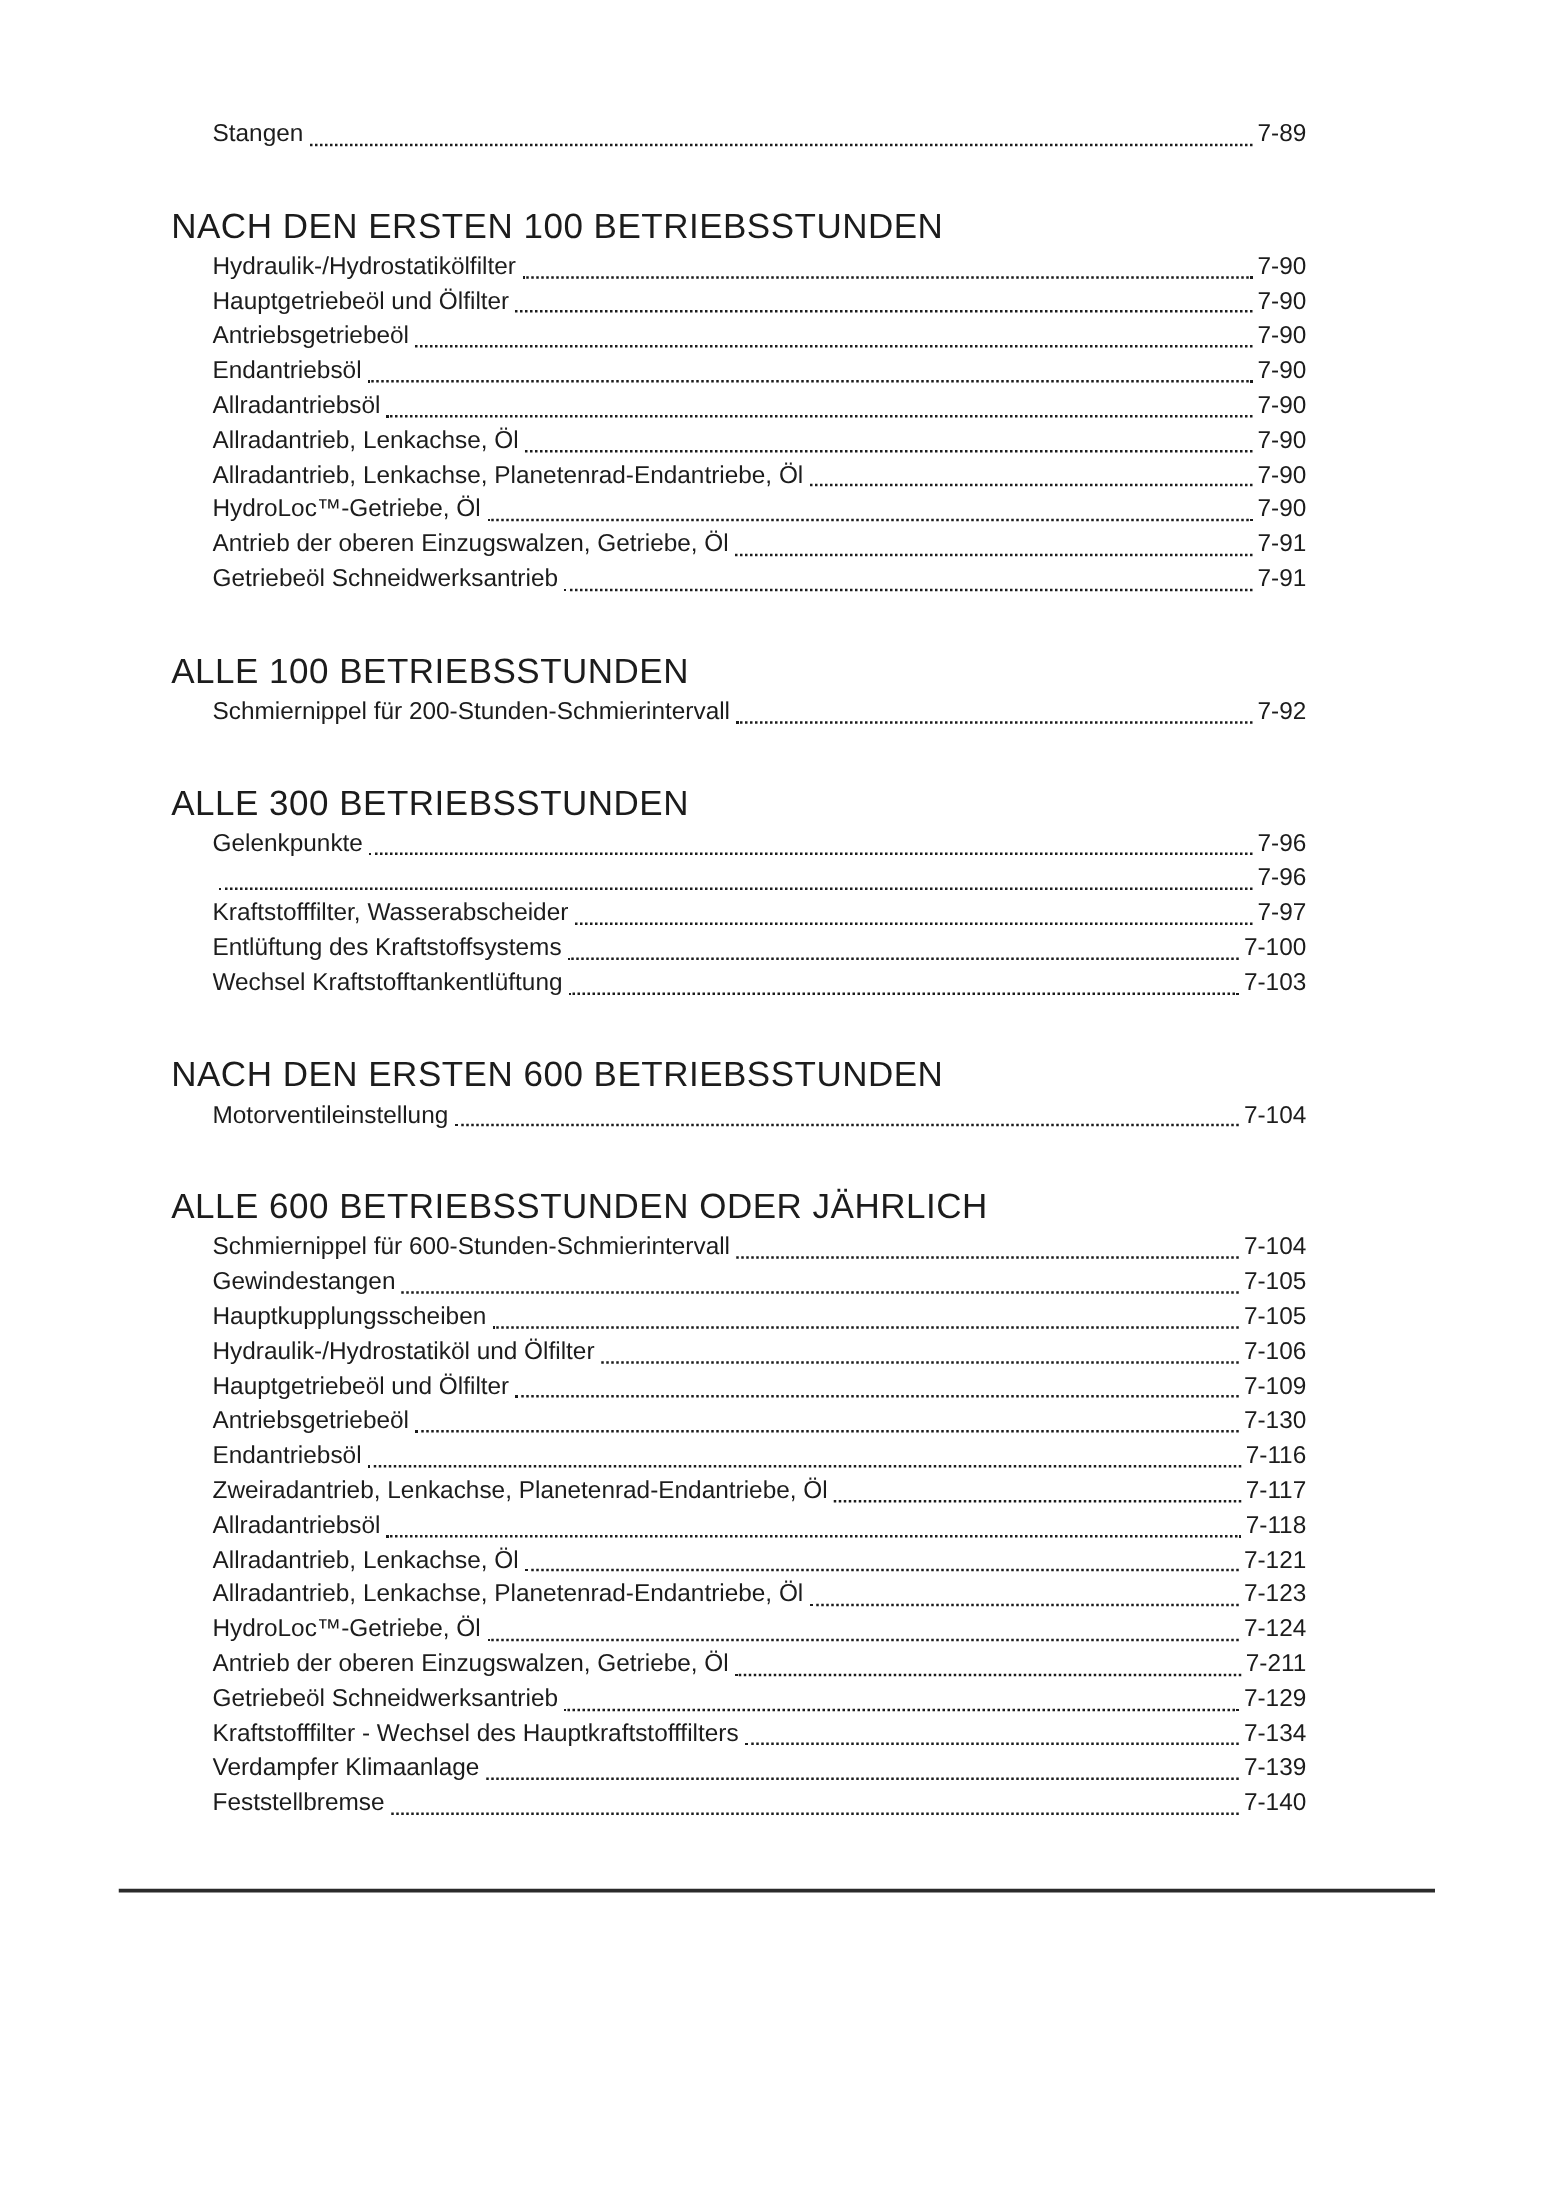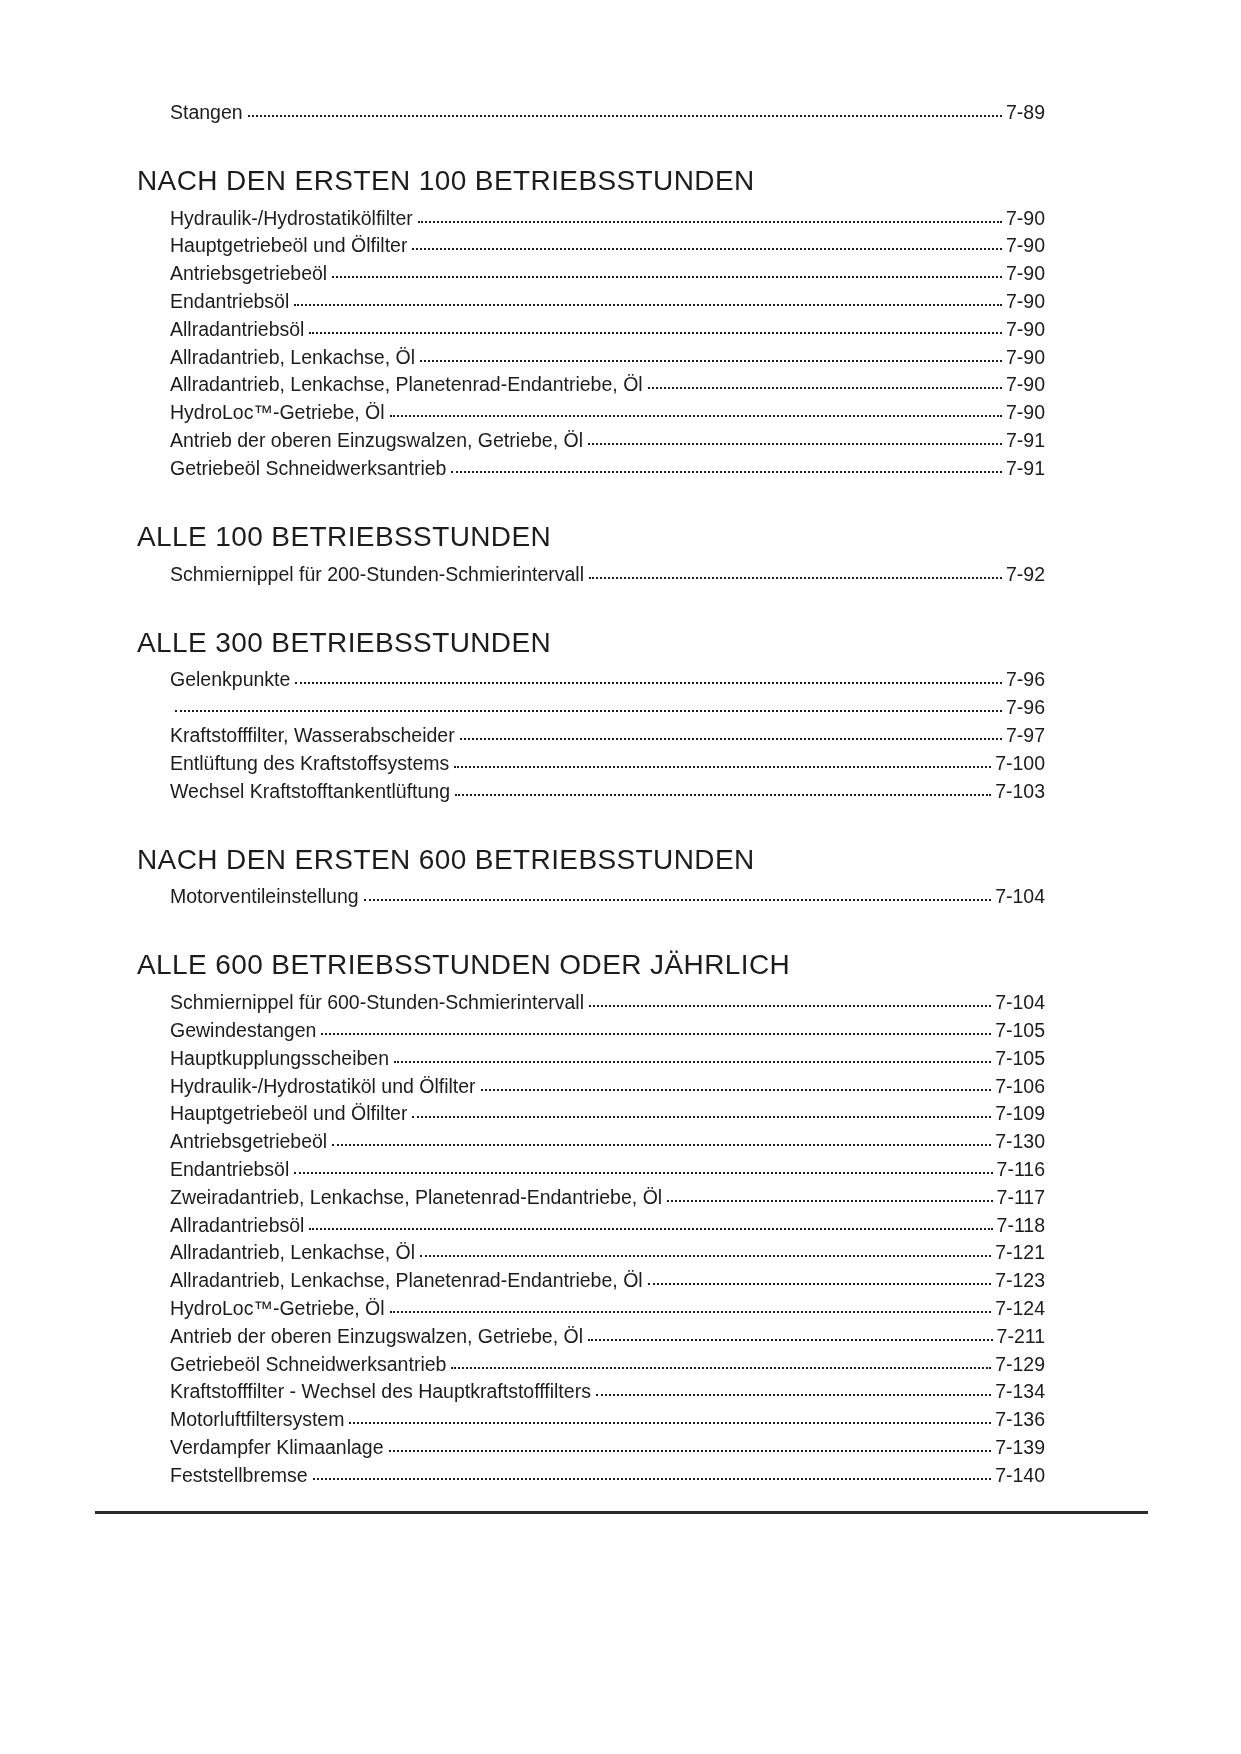--- a/index.html
+++ b/index.html
@@ -28,21 +28,21 @@
     font-size: 28px;
     font-weight: 400;
     letter-spacing: 0.4px;
     line-height: 34px;
     margin-bottom: 4px;
     white-space: nowrap;
   }
   .entries { }
   .toc-row {
     display: flex;
-    align-items: flex-end;
+    align-items: flex-start;
     height: 27.8px;
     font-size: 19.5px;
     padding-left: 33px;
     cursor: pointer;
   }
   .continuation .toc-row {  }
   .toc-label {
     white-space: nowrap;
     flex: 0 1 auto;
     overflow: hidden;
@@ -50,21 +50,20 @@
   .toc-leader {
     flex: 1 1 0;
     min-width: 0;
     align-self: flex-end;
     border-bottom: 2.2px dotted #1c1c1c;
     margin: 0 4px 7px 5px;
   }
   .toc-page {
     white-space: nowrap;
     flex: 0 0 auto;
-    margin-top: 16px;
   }
   .bottom-rule {
     position: absolute;
     left: 95px;
     top: 1511px;
     width: 1053px;
     height: 3px;
     background: #2b2b2b;
   }
 </style>
@@ -257,25 +256,20 @@
             <span class="toc-label">Getriebeöl Schneidwerksantrieb</span>
             <span class="toc-leader"></span>
             <span class="toc-page">7-129</span>
           </div>
           <div class="toc-row">
             <span class="toc-label">Kraftstofffilter - Wechsel des Hauptkraftstofffilters</span>
             <span class="toc-leader"></span>
             <span class="toc-page">7-134</span>
           </div>
           <div class="toc-row">
-            <span class="toc-label">Motorluftfiltersystem</span>
-            <span class="toc-leader"></span>
-            <span class="toc-page">7-136</span>
-          </div>
-          <div class="toc-row">
             <span class="toc-label">Verdampfer Klimaanlage</span>
             <span class="toc-leader"></span>
             <span class="toc-page">7-139</span>
           </div>
           <div class="toc-row">
             <span class="toc-label">Feststellbremse</span>
             <span class="toc-leader"></span>
             <span class="toc-page">7-140</span>
           </div>
         </div>

